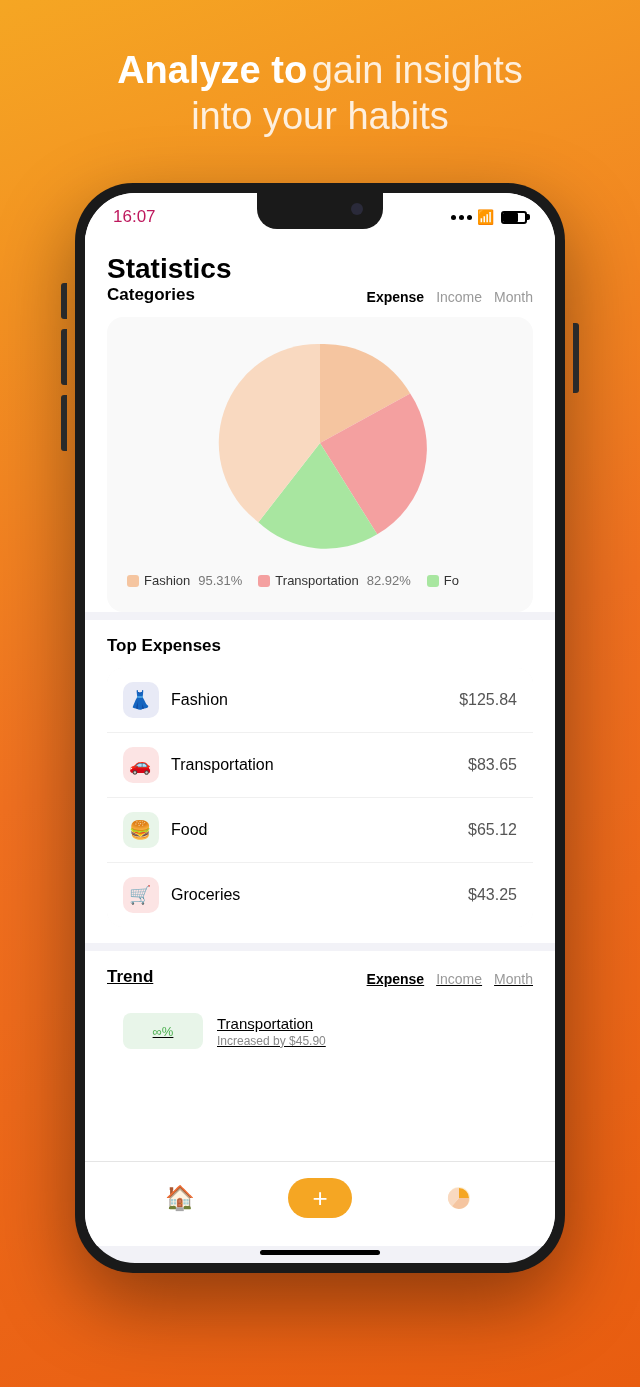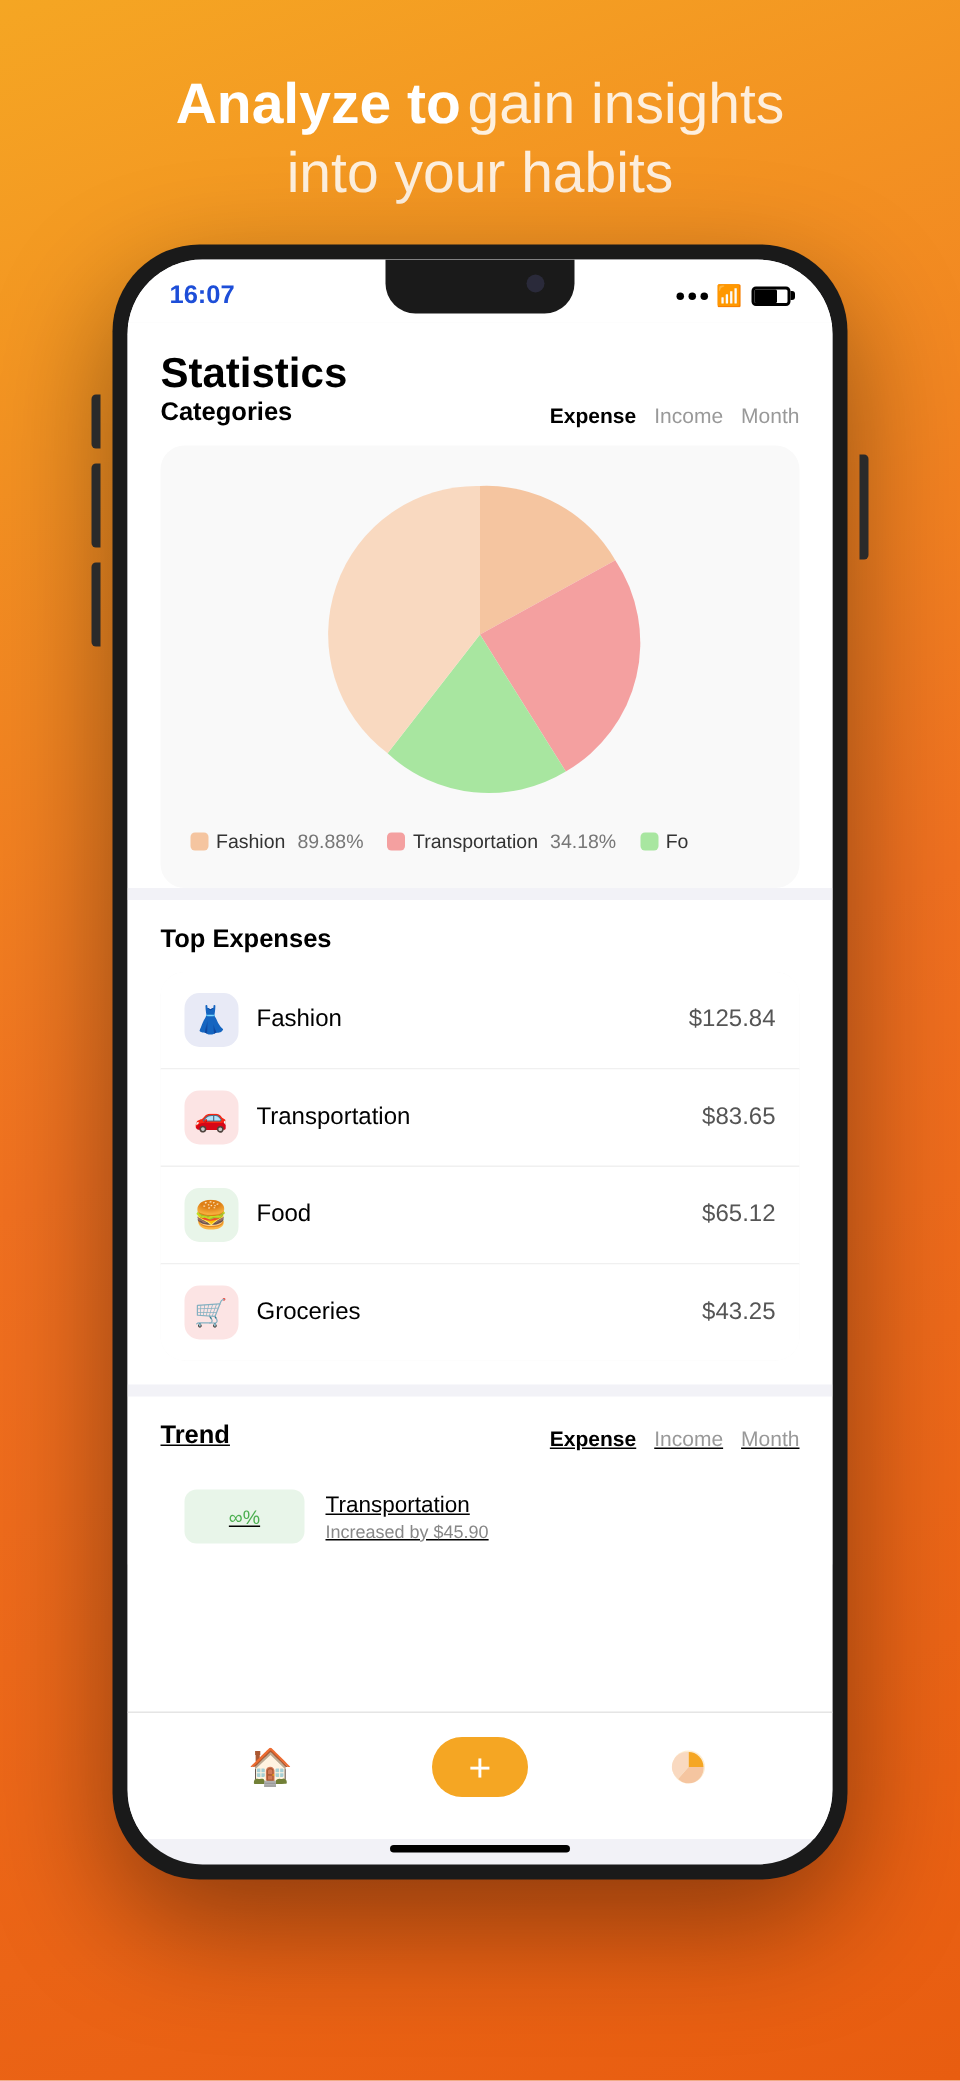--- a/index.html
+++ b/index.html
@@ -9,21 +9,21 @@
       background: linear-gradient(160deg, #f5a623 0%, #f07020 50%, #e85d10 100%);
       display: flex;
       flex-direction: column;
       align-items: center;
       font-family: -apple-system, BlinkMacSystemFont, 'SF Pro Display', 'Helvetica Neue', sans-serif;
       overflow: hidden;
     }
 
     .headline {
       text-align: center;
-      padding: 48px 40px 24px;
+      padding: 48px 40px 44px;
       line-height: 1.2;
     }
     .headline-bold {
       font-size: 38px;
       font-weight: 800;
       color: #fff;
     }
     .headline-normal {
       font-size: 38px;
       font-weight: 400;
@@ -55,22 +55,22 @@
     .status-bar {
       background: #fff;
       display: flex;
       align-items: center;
       justify-content: space-between;
       padding: 14px 28px 8px;
       flex-shrink: 0;
     }
     .status-time {
       font-size: 17px;
-      font-weight: 700;
-      color: #1d4ed8;
+      font-weight: 400;
+      color: #be185d;
     }
     .status-icons {
       display: flex;
       align-items: center;
       gap: 6px;
     }
     .status-dots {
       display: flex; gap: 3px;
     }
     .status-dots span {
@@ -425,26 +425,26 @@
                 <path d="M100,100 L152,183 A90,90 0 0,1 44,172 Z" fill="#a8e6a0"></path>
 
                 <path d="M100,100 L44,172 A90,90 0 0,1 100,10 Z" fill="#f9d9c0"></path>
               </svg>
             </div>
 
             <div class="legend">
               <div class="legend-item">
                 <div class="legend-dot" style="background:#f5c5a0;"></div>
                 <span>Fashion</span>
-                <span style="margin-left:3px;color:#777;">89.88%</span>
+                <span style="margin-left:3px;color:#777;">95.31%</span>
               </div>
               <div class="legend-item">
                 <div class="legend-dot" style="background:#f4a0a0;"></div>
                 <span>Transportation</span>
-                <span style="margin-left:3px;color:#777;">34.18%</span>
+                <span style="margin-left:3px;color:#777;">82.92%</span>
               </div>
               <div class="legend-item">
                 <div class="legend-dot" style="background:#a8e6a0;"></div>
                 <span>Fo</span>
               </div>
             </div>
           </div>
         </div>
 
         <div class="divider"></div>

